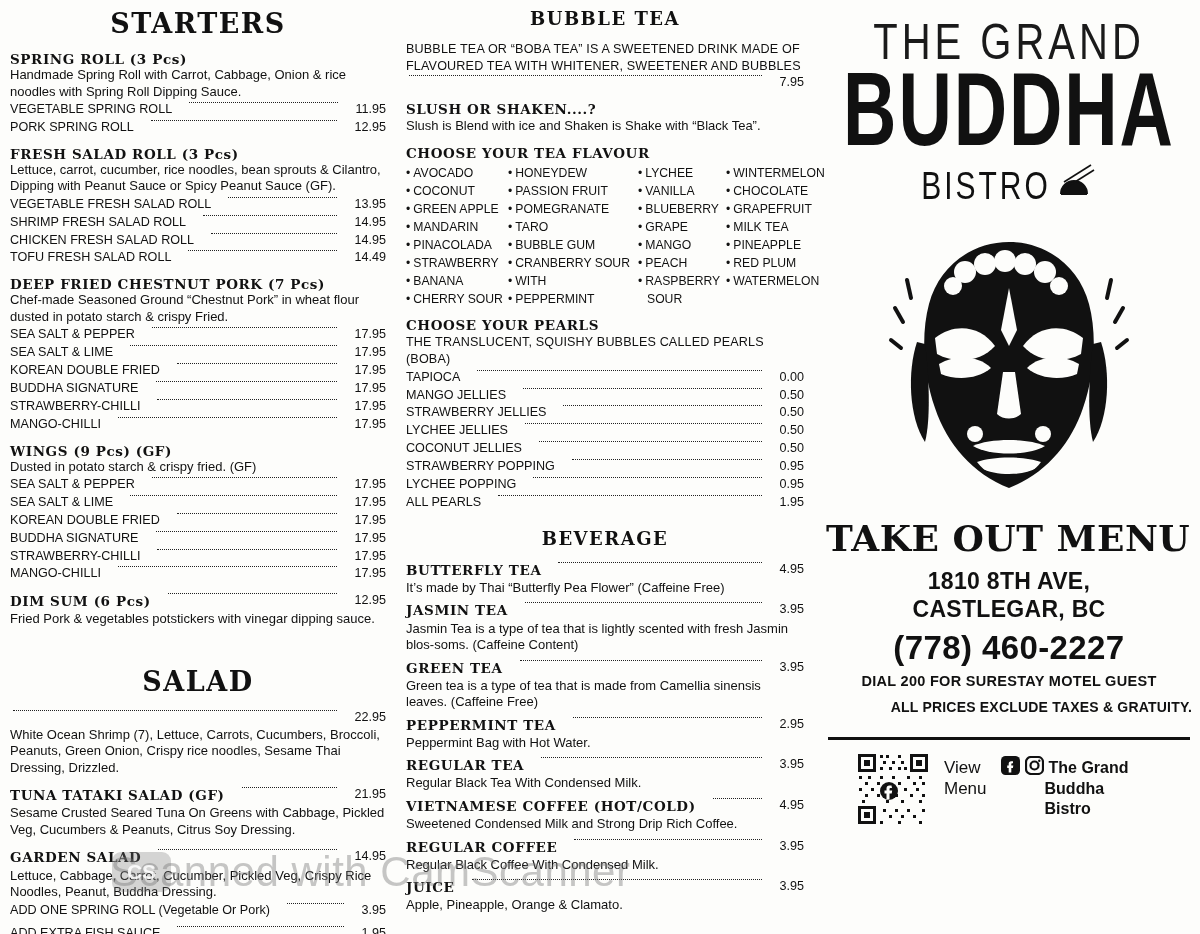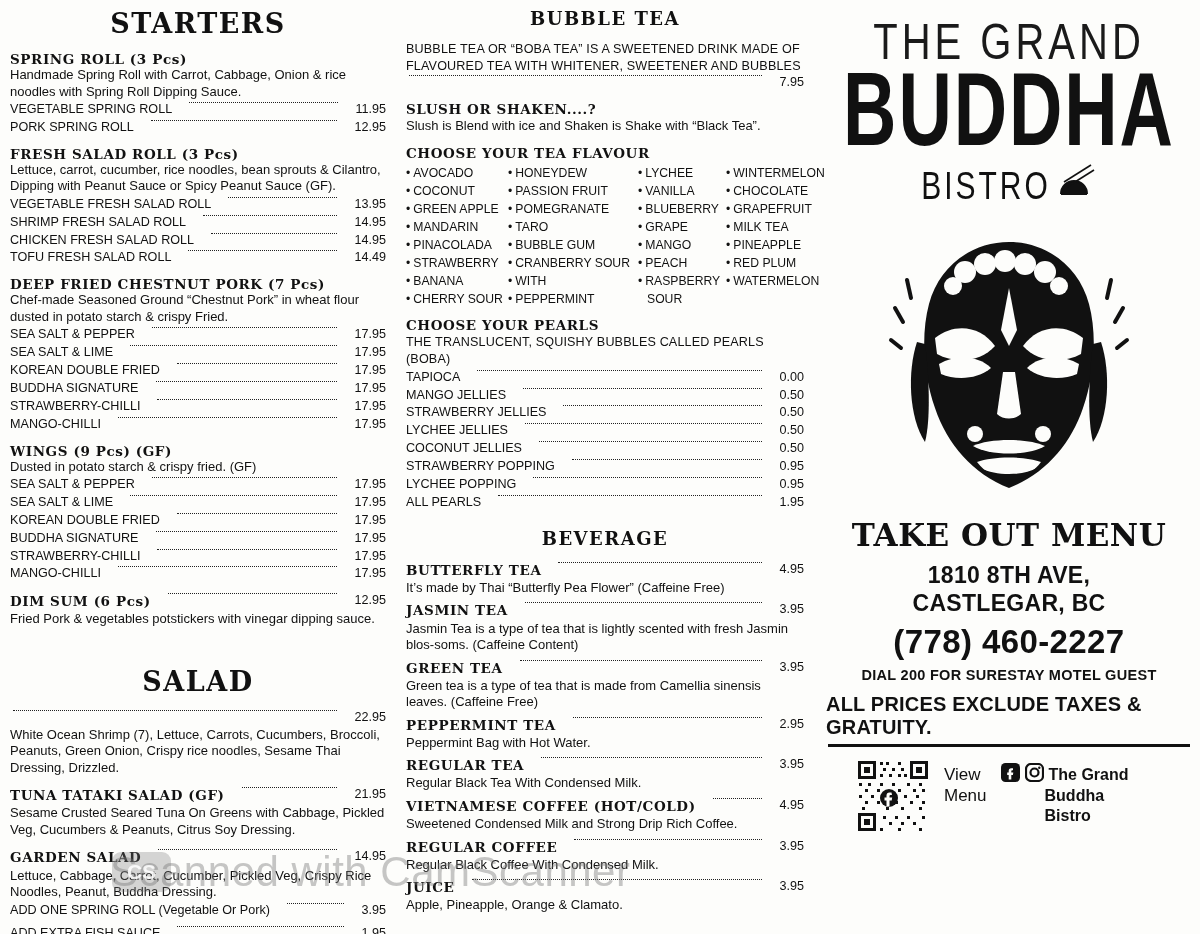--- a/index.html
+++ b/index.html
@@ -114,39 +114,39 @@
   .bistro-word{
     font-size:30px;letter-spacing:3px;font-weight:300;
     transform:scaleY(1.3);transform-origin:center;
   }
   .bowl-wrap{position:relative;width:46px;height:44px;margin-left:-2px;}
 
   .buddha-img{display:block;margin:14px auto 6px;}
 
   .takeout{
     font-family:"DejaVu Serif",serif;
-    font-weight:700;font-size:31px;
-    text-align:center;letter-spacing:.5px;
+    font-weight:700;font-size:36px;
+    letter-spacing:.5px;
     margin:10px 0 8px;
   }
   .addr{
     text-align:center;font-weight:700;
     font-size:23px;line-height:1.22;letter-spacing:.3px;
   }
   .phone{
     text-align:center;font-weight:700;
     font-size:33px;letter-spacing:.4px;margin:6px 0 6px;
   }
   .dial{
     text-align:center;font-weight:700;font-size:14.5px;
     letter-spacing:.3px;margin:6px 0 10px;
   }
   .taxes{
-    text-align:left;font-weight:700;font-size:20px;
-    letter-spacing:.2px;margin-bottom:5px;
+    text-align:right;font-weight:700;font-size:14px;
+    letter-spacing:.2px;margin-bottom:22px;
   }
   .hr{height:3px;background:#111;margin:0 2px 12px;}
 
   .footer{
     display:flex;align-items:flex-start;gap:14px;
     padding-left:30px;
   }
   .qr{width:74px;height:74px;position:relative;flex:0 0 auto;}
   .viewmenu{
     font-size:17px;font-weight:400;line-height:1.2;

